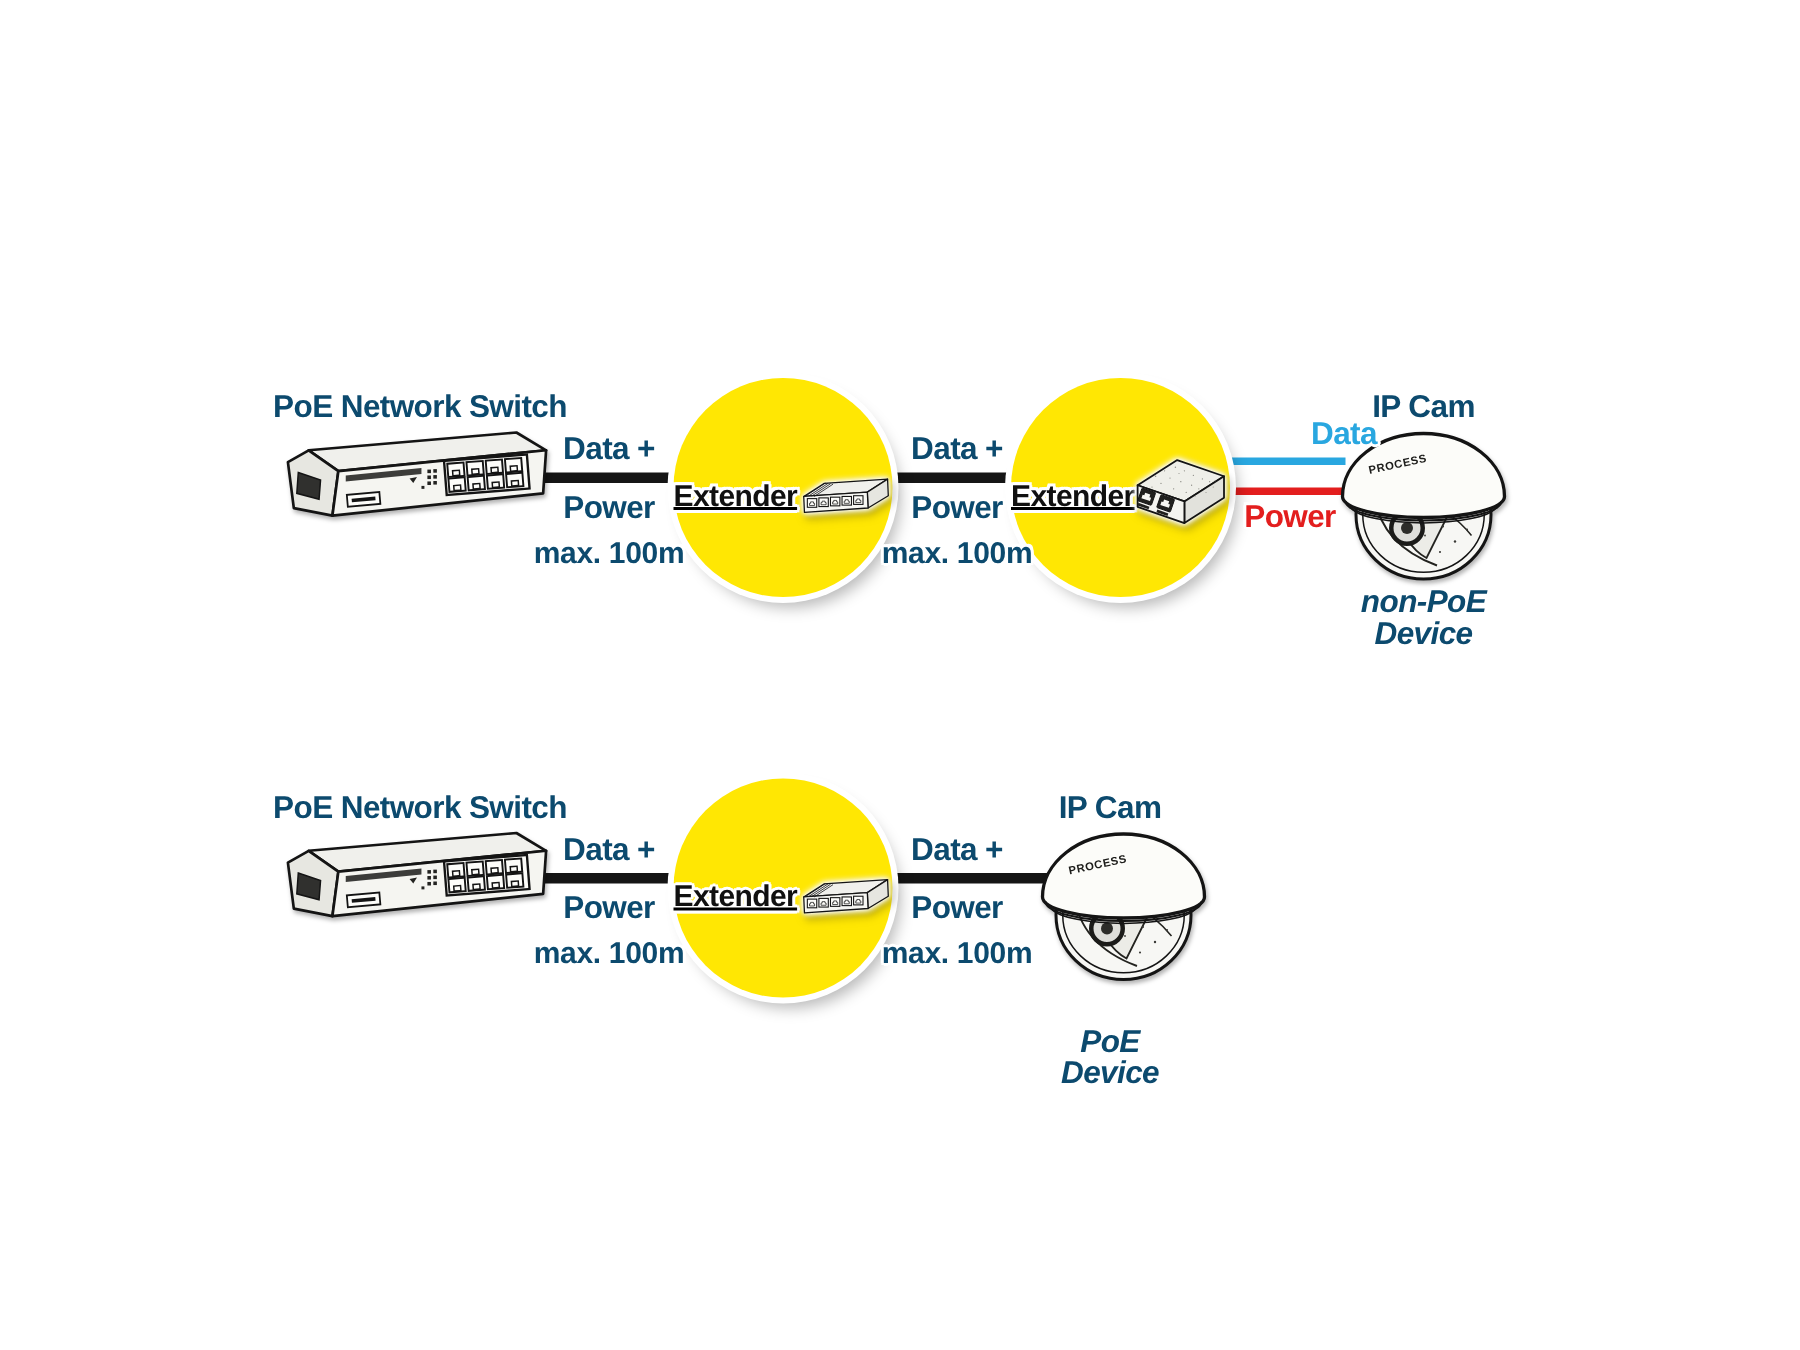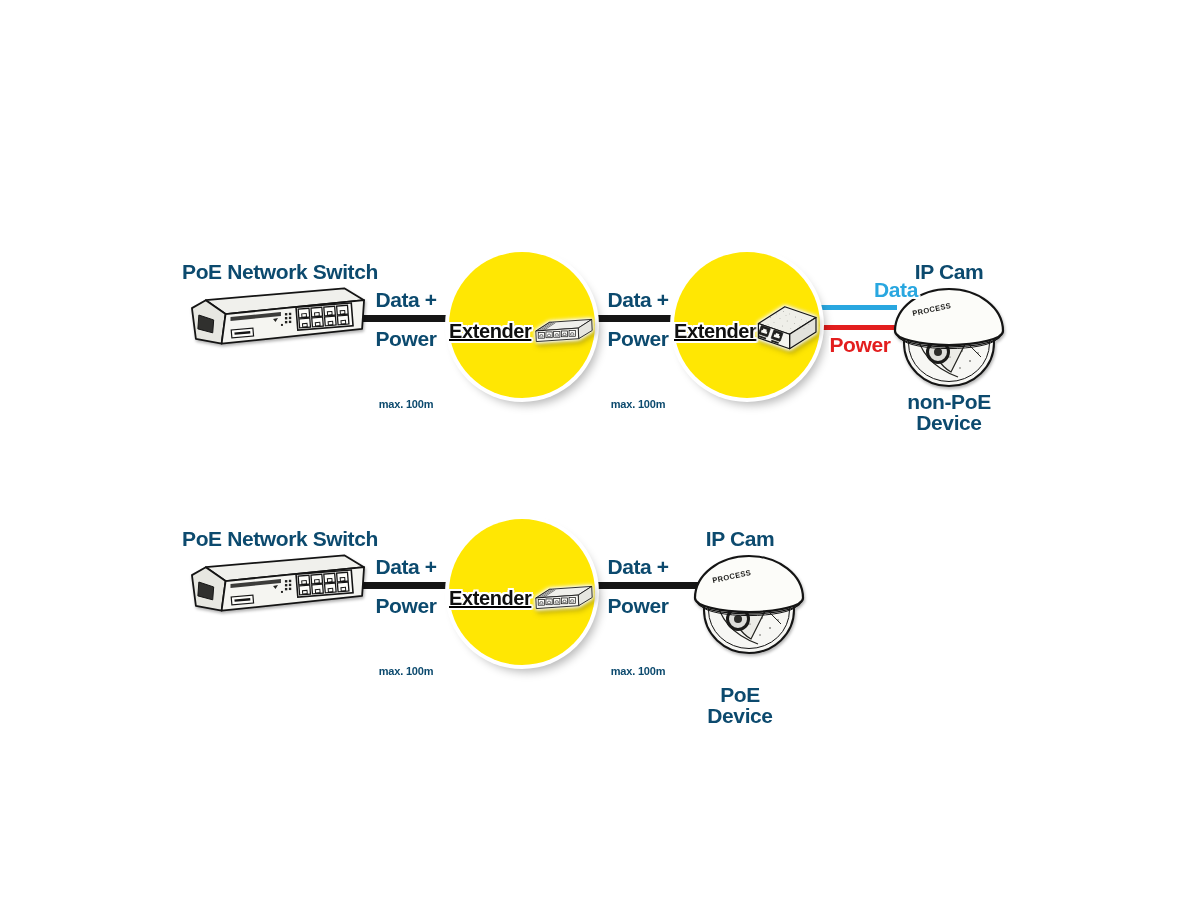--- a/index.html
+++ b/index.html
@@ -22,29 +22,29 @@
   .lbl {
     position: absolute;
     font-weight: 700;
     font-size: 21px;
     letter-spacing: -0.4px;
     color: #0c4a6e;
     text-align: center;
     z-index: 4;
     white-space: nowrap;
   }
-  .small { font-size: 11px; letter-spacing: -0.2px; margin-top: 40px; }
+  .small { font-size: 20px; letter-spacing: -0.2px; }
   .halo {
     text-shadow:
       2px 0 0 #fff, -2px 0 0 #fff, 0 2px 0 #fff, 0 -2px 0 #fff,
       1.6px 1.6px 0 #fff, -1.6px 1.6px 0 #fff, 1.6px -1.6px 0 #fff, -1.6px -1.6px 0 #fff;
   }
   .data-c { color: var(--data-blue); }
   .power-c { color: var(--power-red); }
-  .note { line-height: 21px; }
+  .note { line-height: 21px; font-style: italic; }
 
   .cable {
     position: absolute;
     height: 7px;
     background: var(--cable-black);
     box-shadow: 0 0 0 2.5px #fff;
     z-index: 1;
   }
   .wire {
     position: absolute;

